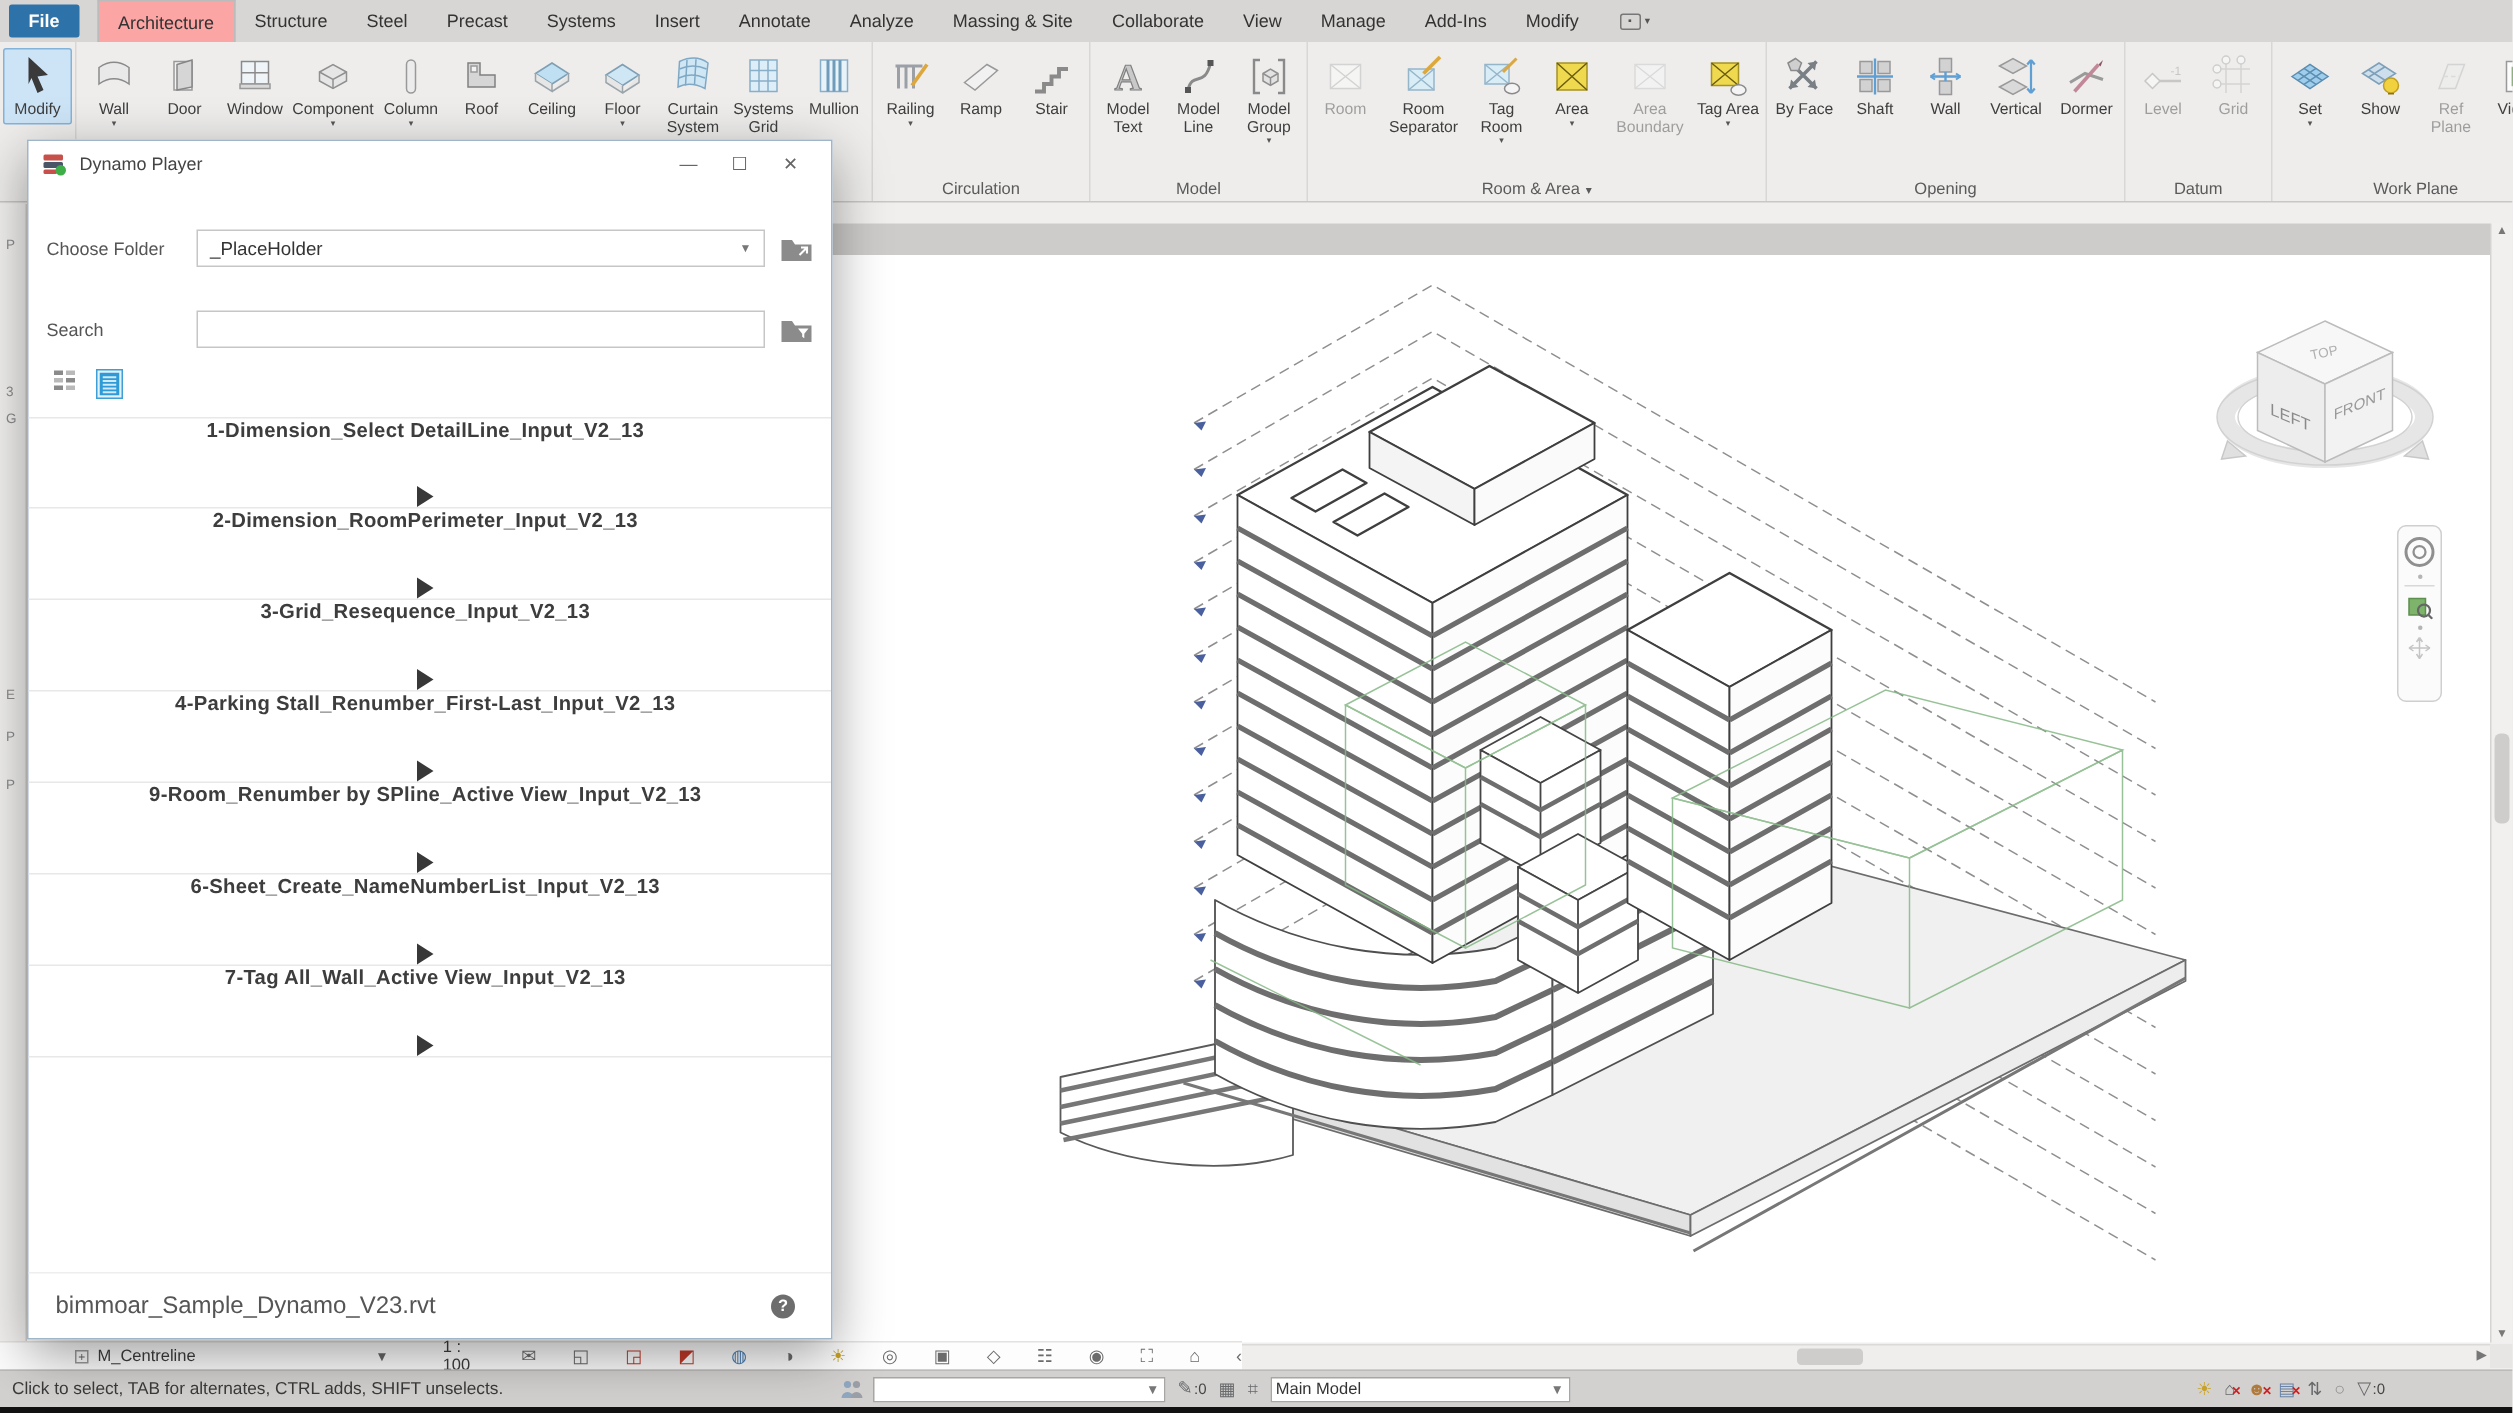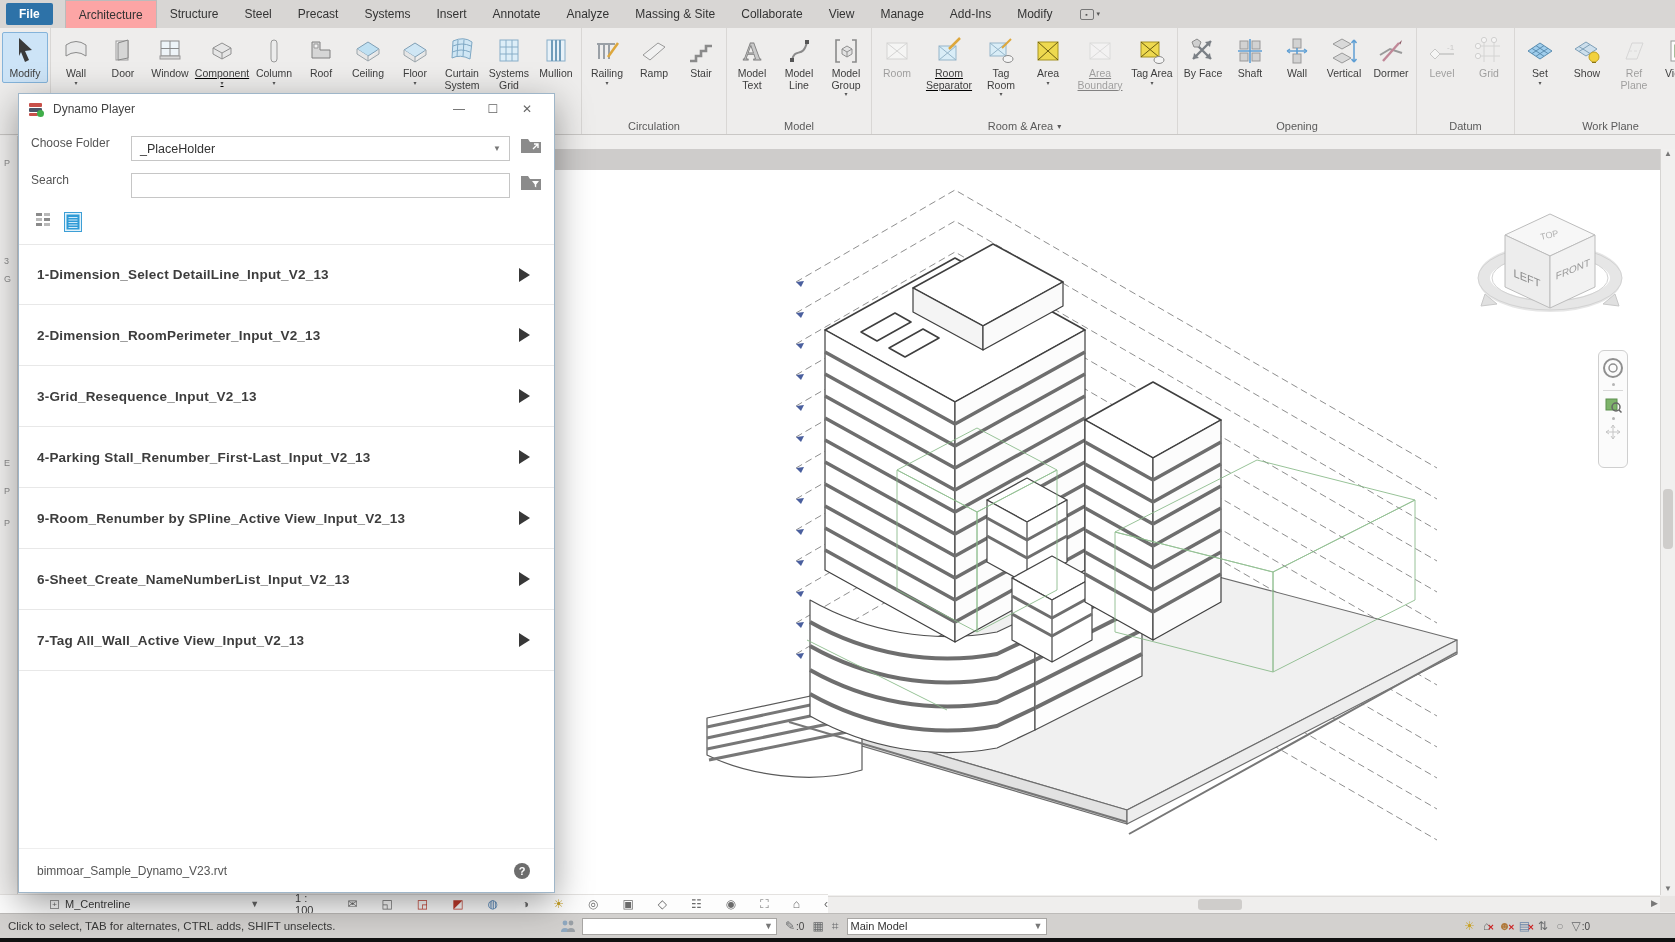--- a/index.html
+++ b/index.html
@@ -20,21 +20,21 @@
 
   
   #ribbon { position:absolute; left:0; top:28px; width:100%; height:107px;
     background:#eeedec; border-bottom:1px solid #c9c7c5; display:flex; align-items:stretch; }
   .panel { display:flex; flex-direction:column; border-right:1px solid #d9d7d5; padding:2px 2px 0 2px; }
   .panel-tools { flex:1; display:flex; align-items:flex-start; justify-content:center; gap:1px; padding-top:2px; }
   .panel-label { height:16px; font-size:11px; color:#5a5a5a; text-align:center;
     display:flex; align-items:center; justify-content:center; gap:4px; }
   .tool { width:46px; min-width:40px; display:flex; flex-direction:column; align-items:center;
     padding:2px 1px; border:1px solid transparent; border-radius:2px; }
-  .tool.wide { width:56px;text-decoration:underline; }
+  .tool.wide { width:56px; }
   .tool.selected { background:#cde4f7; border-color:#84b3da; }
   .tool .ticon { width:34px; height:32px; display:flex; align-items:center; justify-content:center; }
   .tool .tlabel { font-size:10.5px; line-height:11.5px; color:#3e3e3e; text-align:center; margin-top:1px; }
   .tool .tmenu { font-size:6px; color:#555; line-height:5px; margin-top:1px; }
   .tool.disabled { opacity:.45; }
 
   
   #left-sliver { position:absolute; left:0; top:136px; width:18px; height:760px;
     background:#f3f2f1; border-right:1px solid #d2d0ce; overflow:hidden; }
   #left-sliver span { position:absolute; left:4px; font-size:9px; color:#8d8d8d; }
@@ -95,40 +95,40 @@
   #dynamo { position:absolute; left:18px; top:93px; width:537px; height:800px; background:#fff;
     border:1px solid #9fb6c9; box-shadow:0 10px 34px rgba(0,0,0,.38); z-index:50; }
   #dyn-title { height:30px; display:flex; align-items:center; padding:0 10px; }
   #dyn-logo { width:15px; height:15px; position:relative; margin-right:9px; }
   #dyn-logo .b1 { position:absolute; left:0; top:1px; width:13px; height:4px; background:#c8504a; border-radius:1px; }
   #dyn-logo .b2 { position:absolute; left:0; top:6px; width:13px; height:4px; background:#4a5668; border-radius:1px; }
   #dyn-logo .b3 { position:absolute; left:0; top:11px; width:9px; height:3px; background:#c8504a; border-radius:1px; }
   #dyn-logo .gdot { position:absolute; right:0; bottom:0; width:7px; height:7px; background:#3fae49; border-radius:50%; }
   #dyn-title .t { font-size:12px; color:#444; flex:1; }
   .winbtn { width:34px; text-align:center; color:#666; font-size:12px; }
-  .dyn-row { display:flex; padding:0 12px; margin-top:12px; }
+  .dyn-row { display:flex; align-items:center; padding:0 12px; margin-top:29px; }
   .dyn-row .lbl { width:100px; font-size:12px; color:#555; }
   .dyn-row .combo { flex:1; height:25px; border:1px solid #c6c6c6; display:flex; align-items:center;
     padding:0 8px; font-size:12.5px; color:#333; justify-content:space-between; }
   .dyn-row .combo .caret { font-size:8px; color:#777; }
   .dyn-row input { flex:1; height:25px; border:1px solid #c6c6c6; padding:0 8px; font-size:12px; }
   .row-icon { width:22px; height:18px; margin-left:10px; }
   #dyn-toggles { display:flex; gap:13px; padding:14px 0 0 16px; }
   #grid-toggle svg, #list-toggle svg { display:block; }
   #list-toggle { border:1.5px solid #3d9fd6; background:#e2f2fb; padding:1px; }
   #script-list { margin-top:12px; }
   .script-row { height:61px; display:flex; align-items:center; padding:0 24px 0 18px;
-    border-bottom:1px solid #e8e8e8; }
+    border-bottom:1px solid #e8e8e8;flex-direction:column; }
   .script-row:first-child { border-top:1px solid #e8e8e8; }
   .script-name { flex:1; font-size:13.5px; font-weight:600; color:#3d3d3d; letter-spacing:.2px; }
   .play-btn { width:0; height:0; border-left:11px solid #383838; border-top:7px solid transparent;
     border-bottom:7px solid transparent; }
   #dyn-footer { position:absolute; left:0; bottom:0; width:100%; height:44px; border-top:1px solid #eee;
     display:flex; align-items:center; padding:0 24px 0 18px; justify-content:space-between; }
-  #dyn-file { font-size:12px; color:#555; }
+  #dyn-file { font-size:16px; color:#555; }
   #help-btn { width:16px; height:16px; border-radius:50%; background:#6d6d6d; color:#fff;
     font-size:11px; font-weight:bold; display:flex; align-items:center; justify-content:center; }
 </style>
 </head>
 <body>
 
 <div id="app">
 
   <div id="menubar">
     <div id="file-btn">File</div>

